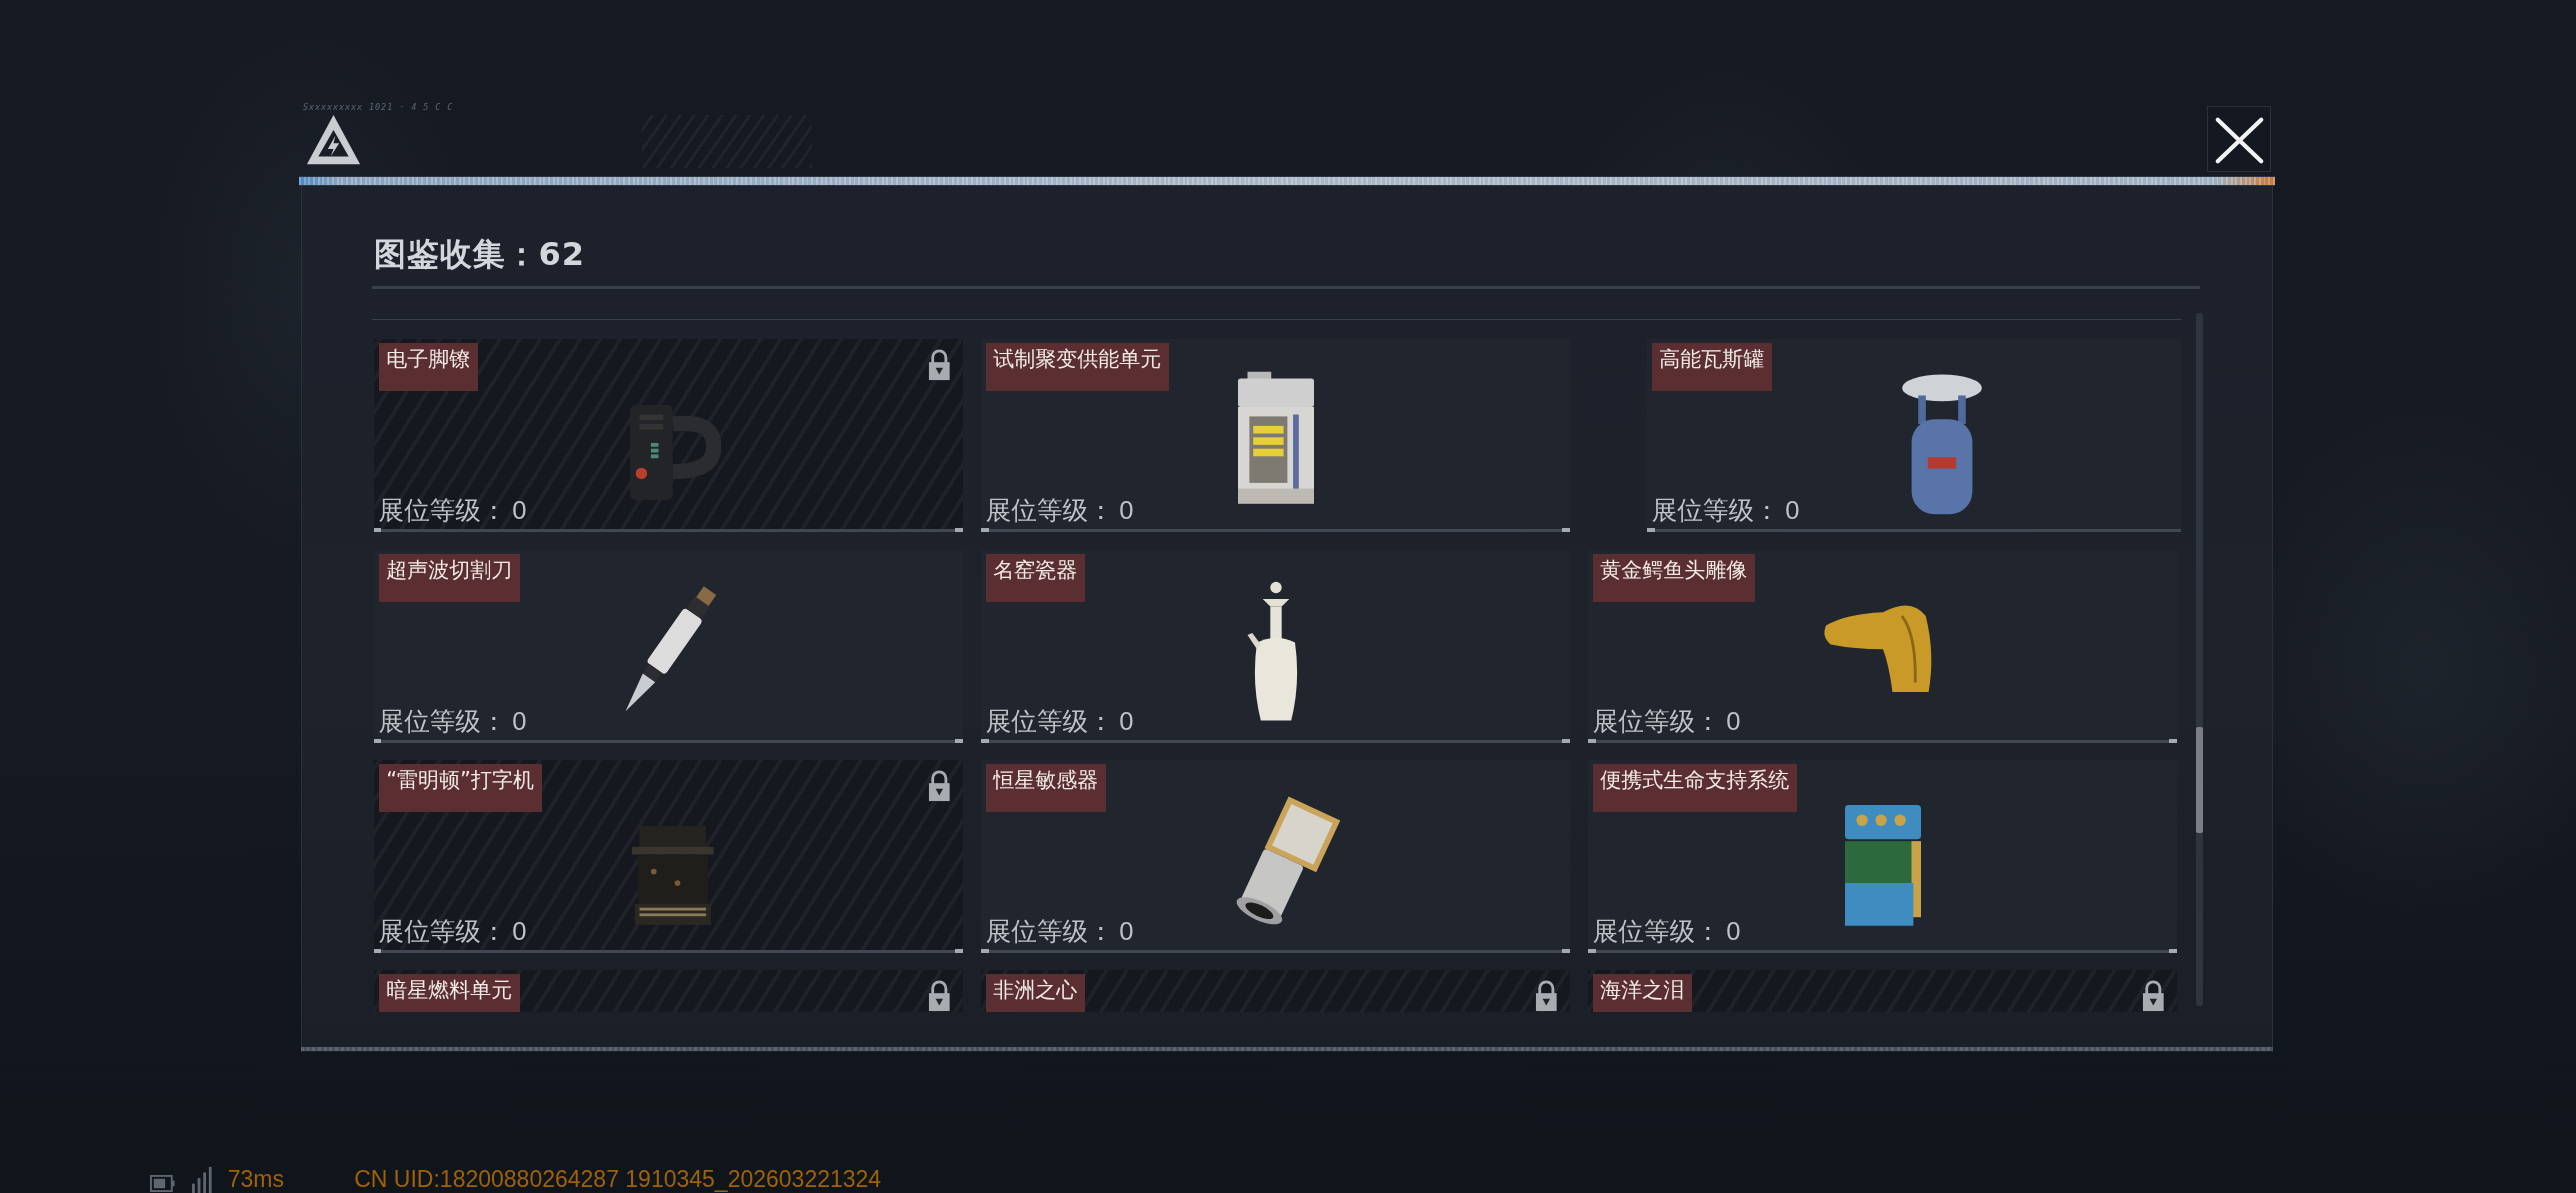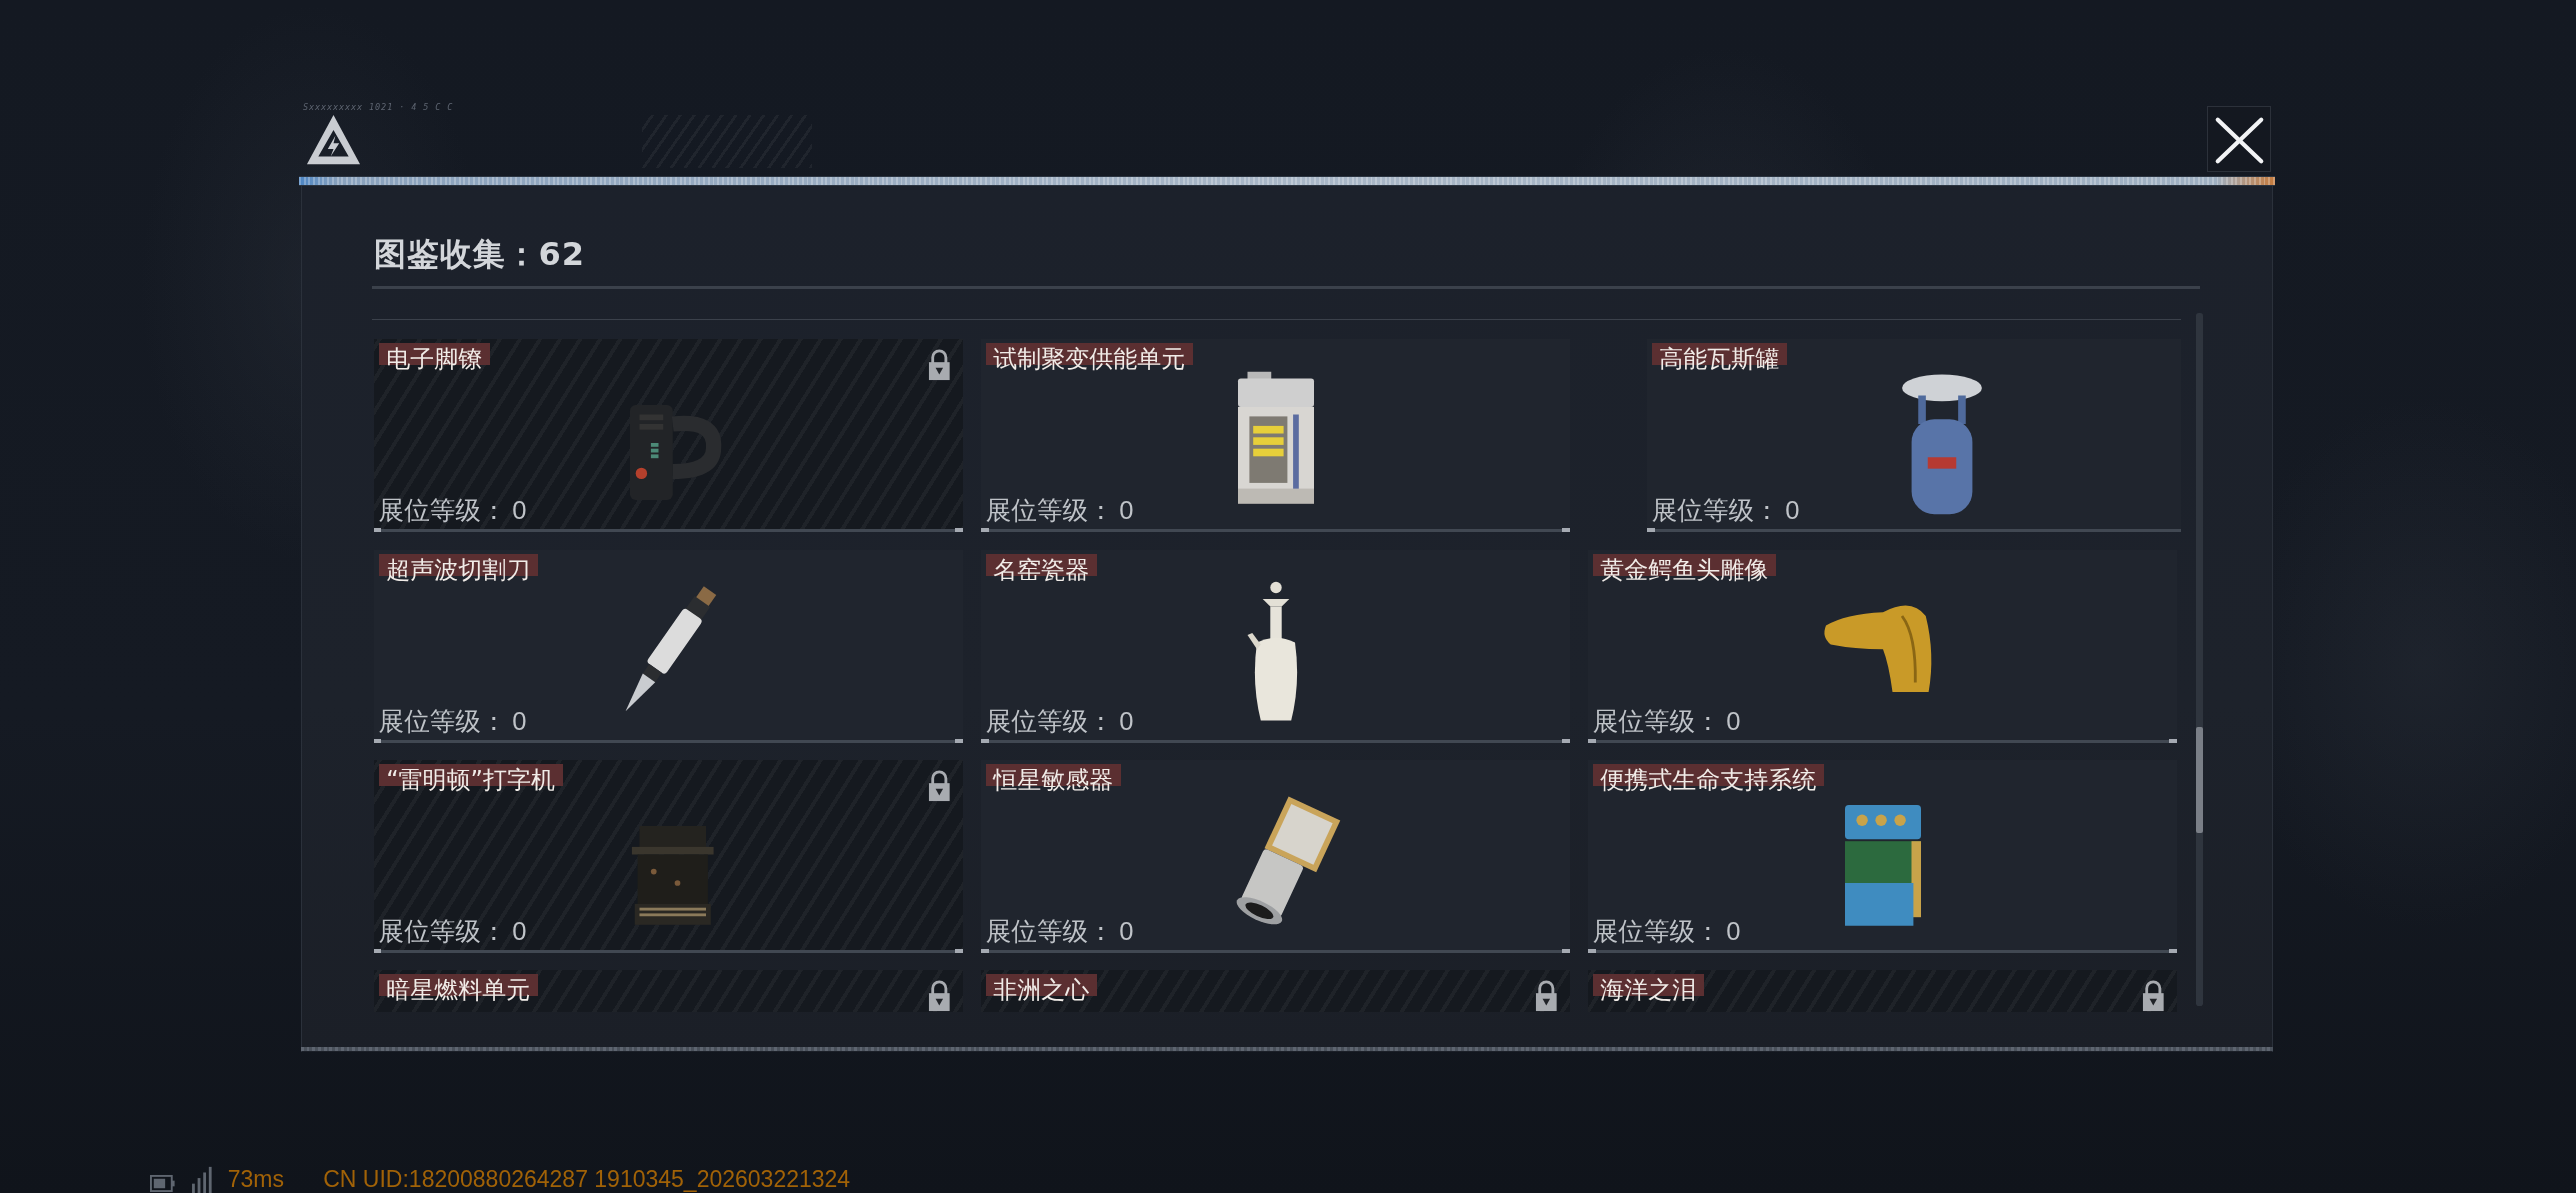--- a/index.html
+++ b/index.html
@@ -92,24 +92,24 @@
     .card .bottom-line {
       position: absolute; left: 0; right: 0; bottom: 0; height: 2.8px;
       background: #414852;
     }
     .card .bottom-line::before, .card .bottom-line::after {
       content: ""; position: absolute; top: -0.9px; width: 7.6px; height: 3.8px; background: #a5aab2;
     }
     .card .bottom-line::before { left: 0; }
     .card .bottom-line::after { right: 0; }
     .card-name {
-      position: absolute; left: 4.7px; top: 3.8px; height: 22px;
+      position: absolute; left: 4.7px; top: 3.8px; height: 48px;
       padding: 0 7.6px; line-height: 32px;
       background: #5b2f31;
-      color: #f1ece8; font-size: 24px; white-space: nowrap;
+      color: #f1ece8; font-size: 21px; white-space: nowrap;
     }
     .card-level {
       position: absolute; left: 4.7px; bottom: 5.7px;
       color: #bfc3c8; font-size: 25.6px; line-height: 32px; white-space: nowrap;
     }
     .card-level .lv-value { margin-left: 5.7px; font-family: "Liberation Sans", sans-serif; }
     .lock-icon {
       position: absolute; right: 11.4px; top: 9.5px; width: 24.6px; height: 32px;
     }
     .item-art {
@@ -128,21 +128,21 @@
     }
 
     
     .status-bar {
       position: absolute; left: 150px; top: 1163px; height: 30px;
       display: flex; align-items: flex-end; gap: 13.3px;
       color: #a16207; font-size: 23px; font-family: "Liberation Sans", sans-serif;
     }
     .battery-icon { width: 26.5px; height: 19px; position: relative; }
     .signal-icon { width: 24.6px; height: 28px; }
-    .uid-text { margin-left: 26px; }
+    .uid-text { margin-left: 57px; }
   </style>
 </head>
 <body>
 
 <div class="bg"></div>
 
 <div class="title-bar">
   <div class="title-deco-text">Sxxxxxxxxx 1021 · 4 5 C C</div>
   <div class="title-stripes"></div>
   <svg class="title-icon" viewBox="0 0 60 58">

